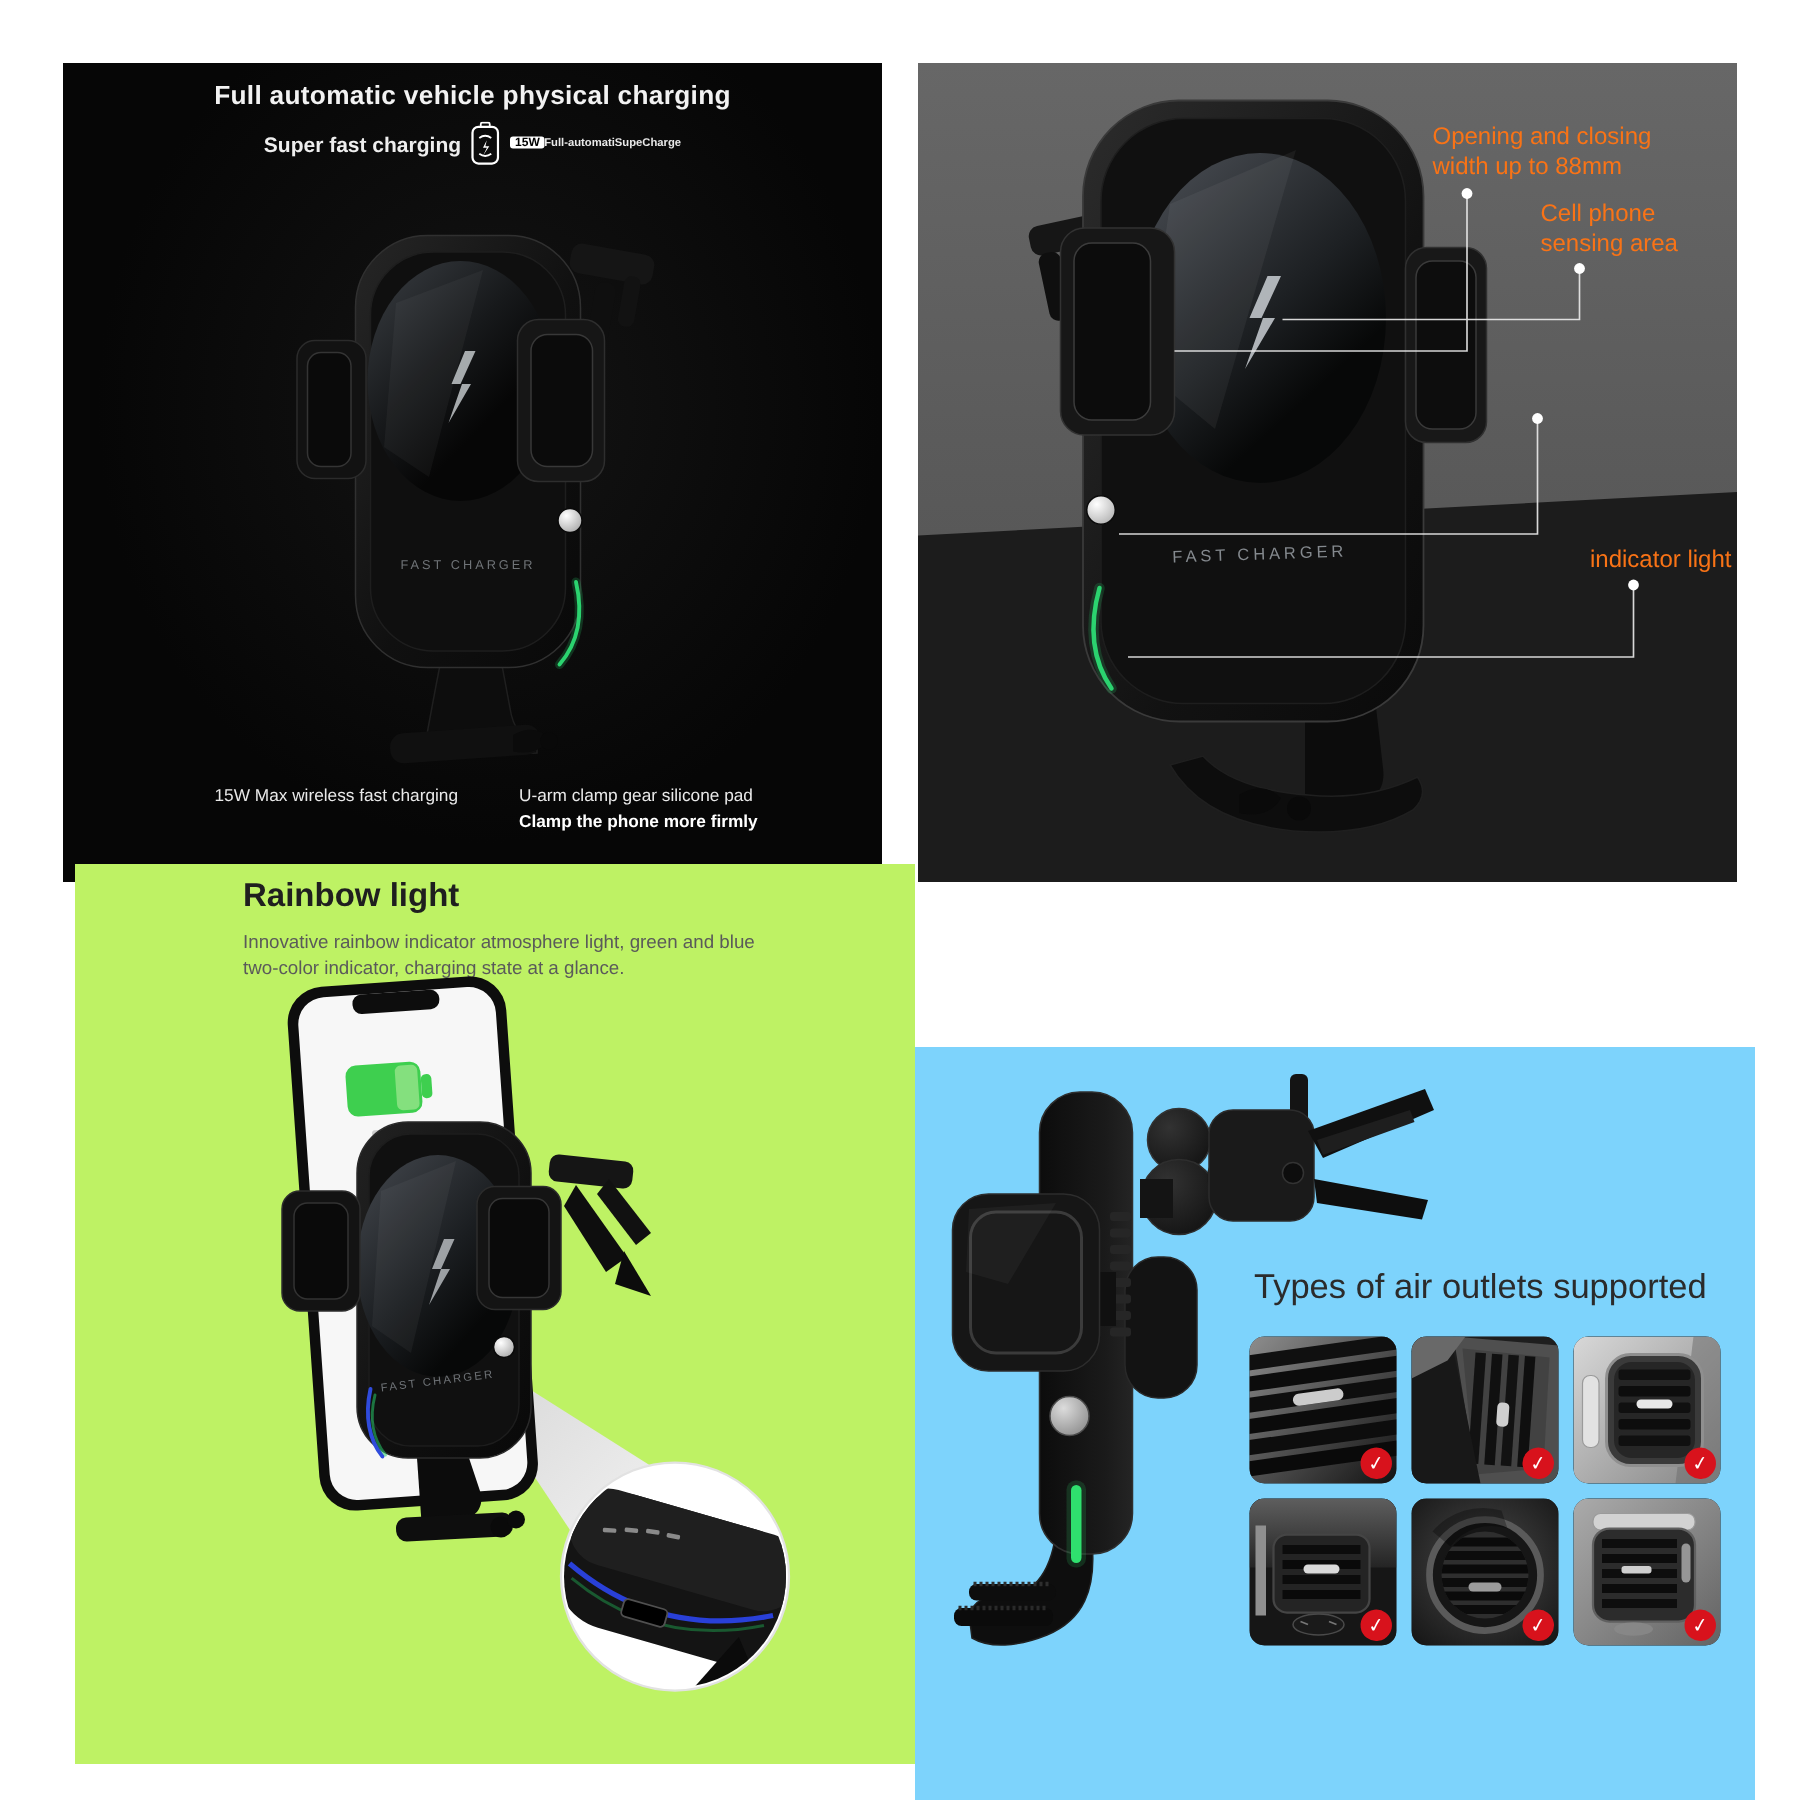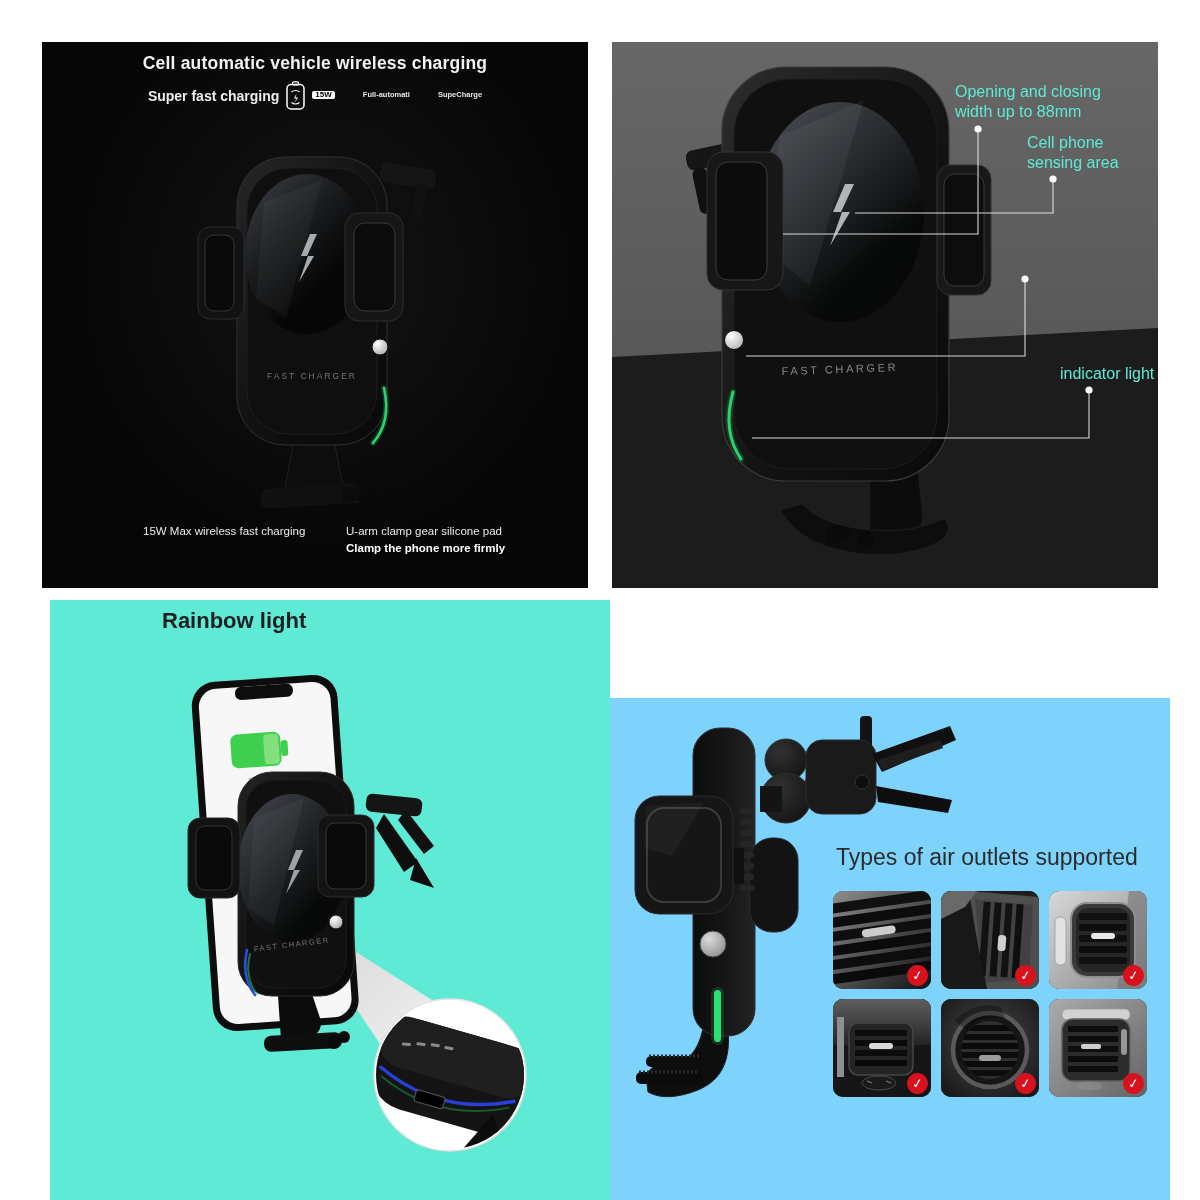--- a/index.html
+++ b/index.html
@@ -12,59 +12,59 @@
   .panel-tl{left:42px;top:42px;width:546px;height:546px;
     background:radial-gradient(ellipse at 52% 42%, #141414 0%, #060606 65%);}
   .tl-title{position:absolute;left:0;top:11px;width:100%;text-align:center;
     color:#f2f2f2;font-size:17.5px;font-weight:600;letter-spacing:.2px;}
   .tl-subrow{position:absolute;left:0;top:39px;width:100%;display:flex;
     justify-content:center;align-items:center;gap:7px;}
   .tl-subtitle{color:#eeeeee;font-size:14px;font-weight:600;}
   .tl-badge-col{display:flex;align-items:flex-start;line-height:1.1;}
   .tl-watt{align-self:flex-end;background:#ffffff;color:#000;font-size:8px;font-weight:700;
     padding:0 3px;border-radius:2px;margin-bottom:1px;}
-  .tl-note{color:#e8e8e8;font-size:7.5px;font-weight:600;padding-left:28px;}
+  .tl-note{color:#e8e8e8;font-size:7.5px;font-weight:600;}
   .tl-features{position:absolute;left:0;top:483px;width:100%;color:#fff;}
   .tl-col1{position:absolute;left:101px;top:0;width:185px;}
   .tl-col2{position:absolute;left:304px;top:0;width:185px;}
   .feat-title{font-size:11.5px;font-weight:400;color:#e9e9e9;}
   .feat-desc{font-size:11.5px;font-weight:700;color:#ffffff;line-height:1.18;margin-top:5px;}
   .prod-svg{position:absolute;left:0;top:0;width:100%;height:100%;}
 
   
   .panel-tr{left:612px;top:42px;width:546px;height:546px;background:#1c1c1c;}
-  .callout{position:absolute;color:#5eead4;font-size:16px;font-weight:400;line-height:1.22;}
+  .callout{position:absolute;color:#f97316;font-size:16px;font-weight:400;line-height:1.22;}
   .co-1{left:343px;top:40px;}
   .co-2{left:415px;top:91px;}
   .co-3{left:400px;top:179px;}
   .co-4{left:448px;top:322px;}
 
   
-  .panel-bl{left:50px;top:600px;width:560px;height:600px;background:#5eead4;}
+  .panel-bl{left:50px;top:576px;width:560px;height:600px;background:#bef264;}
   .bl-title{position:absolute;left:112px;top:8px;color:#1f1f1f;font-size:22px;font-weight:600;}
   .bl-desc{position:absolute;left:112px;top:44px;color:#5a5a5a;font-size:12.5px;line-height:1.35;}
 
   
   .panel-br{left:610px;top:698px;width:560px;height:540px;background:#7dd3fc;}
   .br-title{position:absolute;left:226px;top:146px;color:#2b2b2b;font-size:23px;font-weight:500;}
   .vent-grid{position:absolute;left:223px;top:193px;width:314px;height:206px;
     display:grid;grid-template-columns:repeat(3,98px);grid-template-rows:repeat(2,98px);gap:10px;}
   .vent-tile{position:relative;border-radius:10px;overflow:hidden;background:#222;}
   .vent-tile svg{display:block;width:100%;height:100%;}
   .check-badge{position:absolute;right:3px;bottom:3px;width:21px;height:21px;border-radius:50%;
     background:#d8121c;color:#fff;font-size:13px;font-weight:700;display:flex;
     align-items:center;justify-content:center;transform:rotate(-8deg);}
 </style>
 </head>
 <body>
 
 <div class="canvas">
 
   <section class="panel panel-tl">
-    <div class="tl-title">Cell automatic vehicle wireless charging</div>
+    <div class="tl-title">Full automatic vehicle physical charging</div>
     <div class="tl-subrow">
       <span class="tl-subtitle">Super fast charging</span>
       <svg width="19" height="29" viewBox="0 0 19 29">
         <rect x="6.5" y="0.8" width="6" height="3" rx="1" fill="none" stroke="#fff" stroke-width="1.2"></rect>
         <rect x="1" y="3.5" width="17" height="24.5" rx="4" fill="none" stroke="#fff" stroke-width="1.5"></rect>
         <path d="M5.5,11 Q9.5,8 13.5,11" fill="none" stroke="#fff" stroke-width="1.2"></path>
         <path d="M10.5,12.5 L8,17.5 h2.6 L8.2,22.5 L12.2,16.5 H9.6 Z" fill="#fff"></path>
         <path d="M5.5,21.5 Q9.5,24.5 13.5,21.5" fill="none" stroke="#fff" stroke-width="1.2"></path>
       </svg>
       <div class="tl-badge-col">
@@ -212,20 +212,22 @@
     </svg>
     <div class="callout ml co-1">Opening and closing
 width up to 88mm</div>
     <div class="callout ml co-2">Cell phone
 sensing area</div>
     <div class="callout ml co-4">indicator light</div>
   </section>
 
   <section class="panel panel-bl">
     <div class="bl-title">Rainbow light</div>
+    <div class="bl-desc ml">Innovative rainbow indicator atmosphere light, green and blue
+two-color indicator, charging state at a glance.</div>
 
     <svg class="prod-svg" viewBox="0 0 560 600">
       <defs>
         <linearGradient id="blBody" x1="0" y1="0" x2="1" y2="1">
           <stop offset="0" stop-color="#222222"></stop>
             <stop offset="0.6" stop-color="#0f0f0f"></stop>
             <stop offset="1" stop-color="#090909"></stop>
         </linearGradient>
         <linearGradient id="blGloss" x1="0.1" y1="0" x2="0.9" y2="1">
           <stop offset="0" stop-color="#41454b"></stop>

